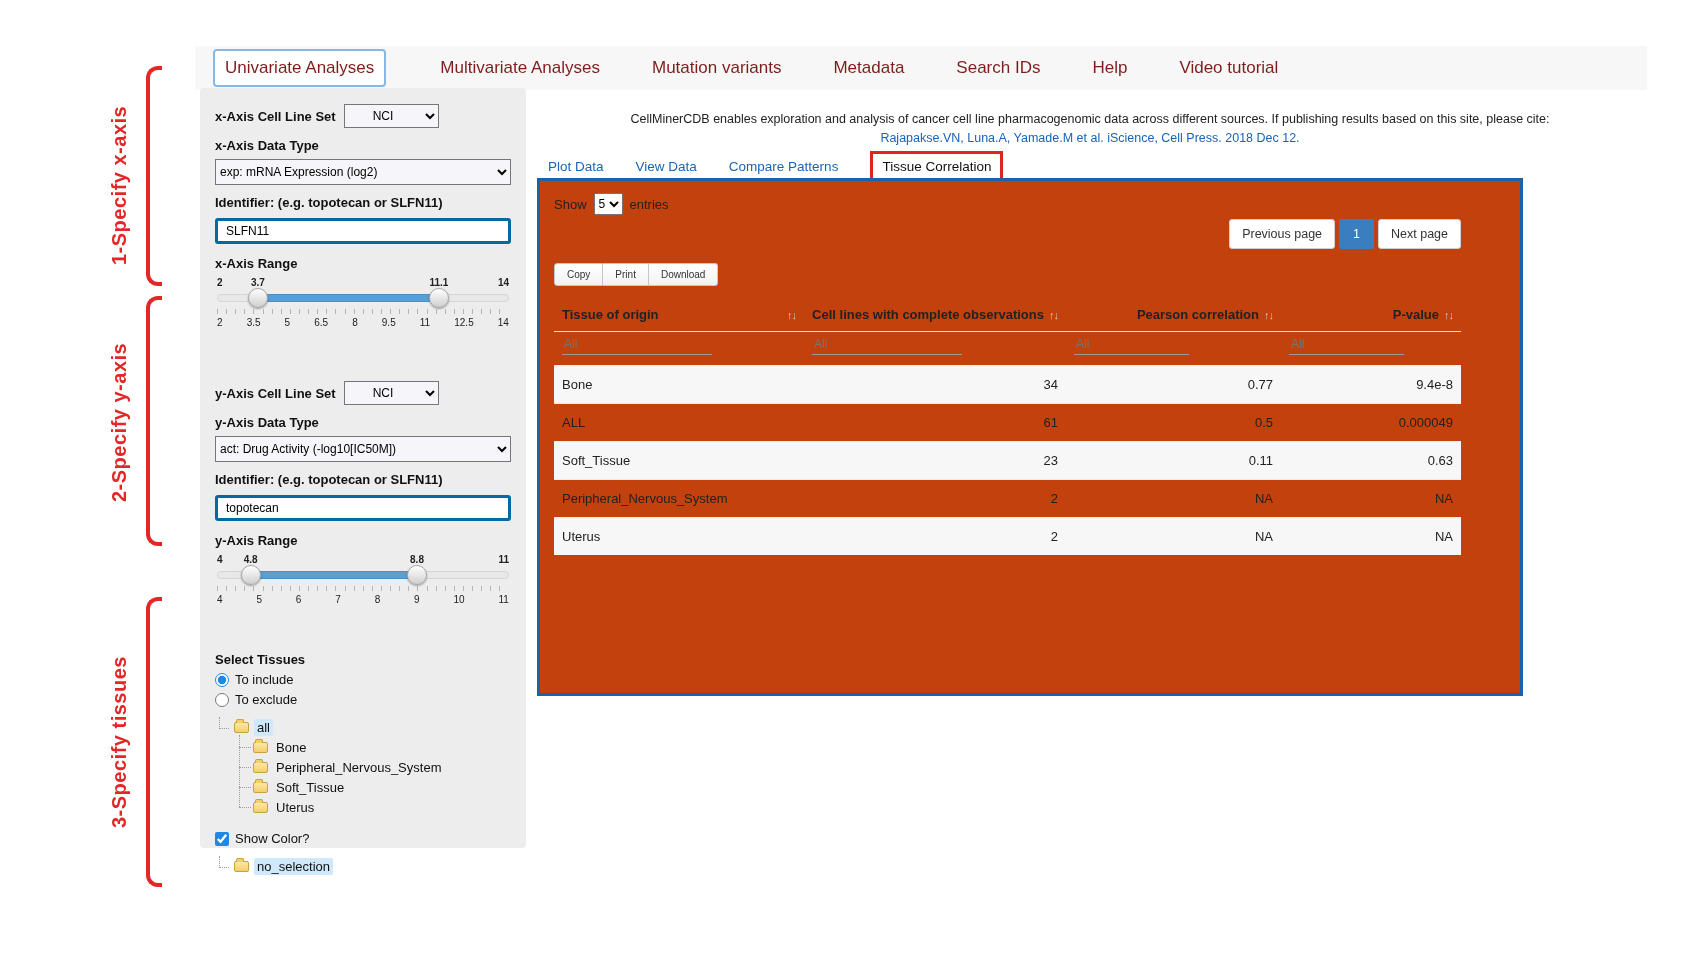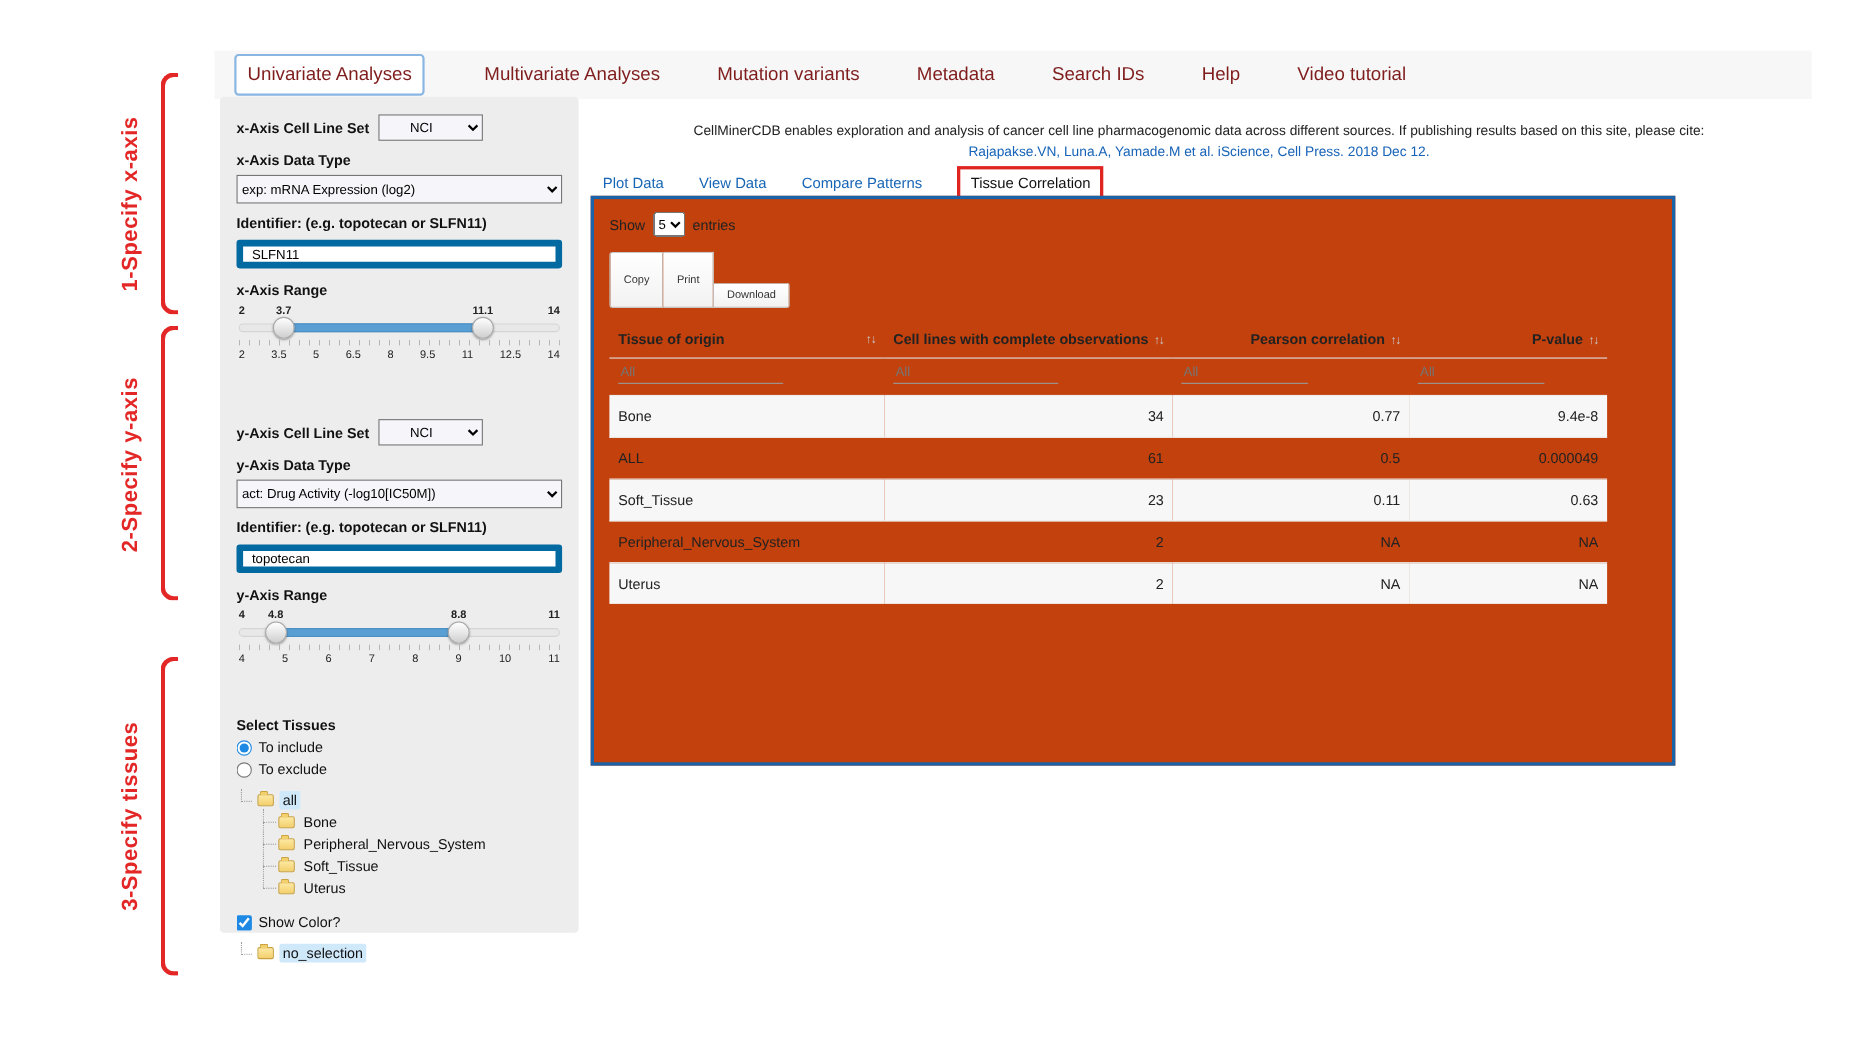--- a/index.html
+++ b/index.html
@@ -74,21 +74,21 @@
     font-size: 13px;
     color: #111;
   }
   .bold-label { font-weight: bold; margin-bottom: 4px; }
   .field-inline { display: flex; align-items: center; gap: 8px; margin-bottom: 10px; }
   .field-inline .bold-label { margin-bottom: 0; }
   select.sel-small { height: 24px; font-size: 12px; min-width: 95px; background: #f5f5fa; padding-left: 24px; }
   select.sel-full  { width: 100%; height: 26px; font-size: 12px; margin: 2px 0 10px; background: #f5f5fa; }
   input.text-full {
     width: 100%; height: 26px;
-    border: 6px solid #0369a1; border-radius: 3px;
+    border: 3px solid #0369a1; border-radius: 3px;
     padding: 0 8px; font-size: 12px; background: #fff;
     margin: 4px 0 12px;
   }
   .section-y { margin-top: 46px; }
   .section-t { margin-top: 40px; }
 
   
   .slider { position: relative; height: 58px; margin: 6px 2px 4px; }
   .s-lab { position: absolute; top: 0; font-size: 10px; color: #222; font-weight: bold; }
   .lab-min { left: 0; }
@@ -201,21 +201,21 @@
   }
   .dt-buttons { display: flex; margin-top: 14px; }
   .dt-btn {
     font-family: Liberation Sans, sans-serif; font-size: 10px; color: #333;
     background: linear-gradient(#ffffff, #f2f2f2);
     border: 1px solid #c6c6c6;
     padding: 5px 12px; cursor: pointer;
   }
   .dt-btn + .dt-btn { border-left: none; }
   .dt-btn:first-child { border-radius: 3px 0 0 3px; }
-  .dt-btn:last-child  { border-radius: 0 3px 3px 0; margin-top: 28px; }
+  .dt-btn:last-child  { border-radius: 0 3px 3px 0; }
 
   
   .results-table { width: 907px; margin-top: 12px; border-collapse: collapse; table-layout: fixed; }
   .results-table th {
     font-size: 13px; font-weight: bold; padding: 9px 8px;
     border-bottom: 1px solid #e2e2e2; cursor: pointer;
   }
   th.th-first { text-align: left; }
   th.th-first .th-flex { display: flex; justify-content: space-between; align-items: center; }
   th.th-num { text-align: right; }
@@ -387,20 +387,25 @@
 
 <div class="data-panel">
 
   <div class="show-row">
     <span>Show</span>
     <select class="entries-select"><option>5</option></select>
     <span>entries</span>
   </div>
 
 
+  <div class="pagination-row">
+    <button class="page-btn">Previous page</button>
+    <button class="page-current">1</button>
+    <button class="page-btn">Next page</button>
+  </div>
 
   <div class="dt-buttons">
     <button class="dt-btn">Copy</button>
     <button class="dt-btn">Print</button>
     <button class="dt-btn">Download</button>
   </div>
 
   <table class="results-table">
     <colgroup>
         <col style="width:250px">

